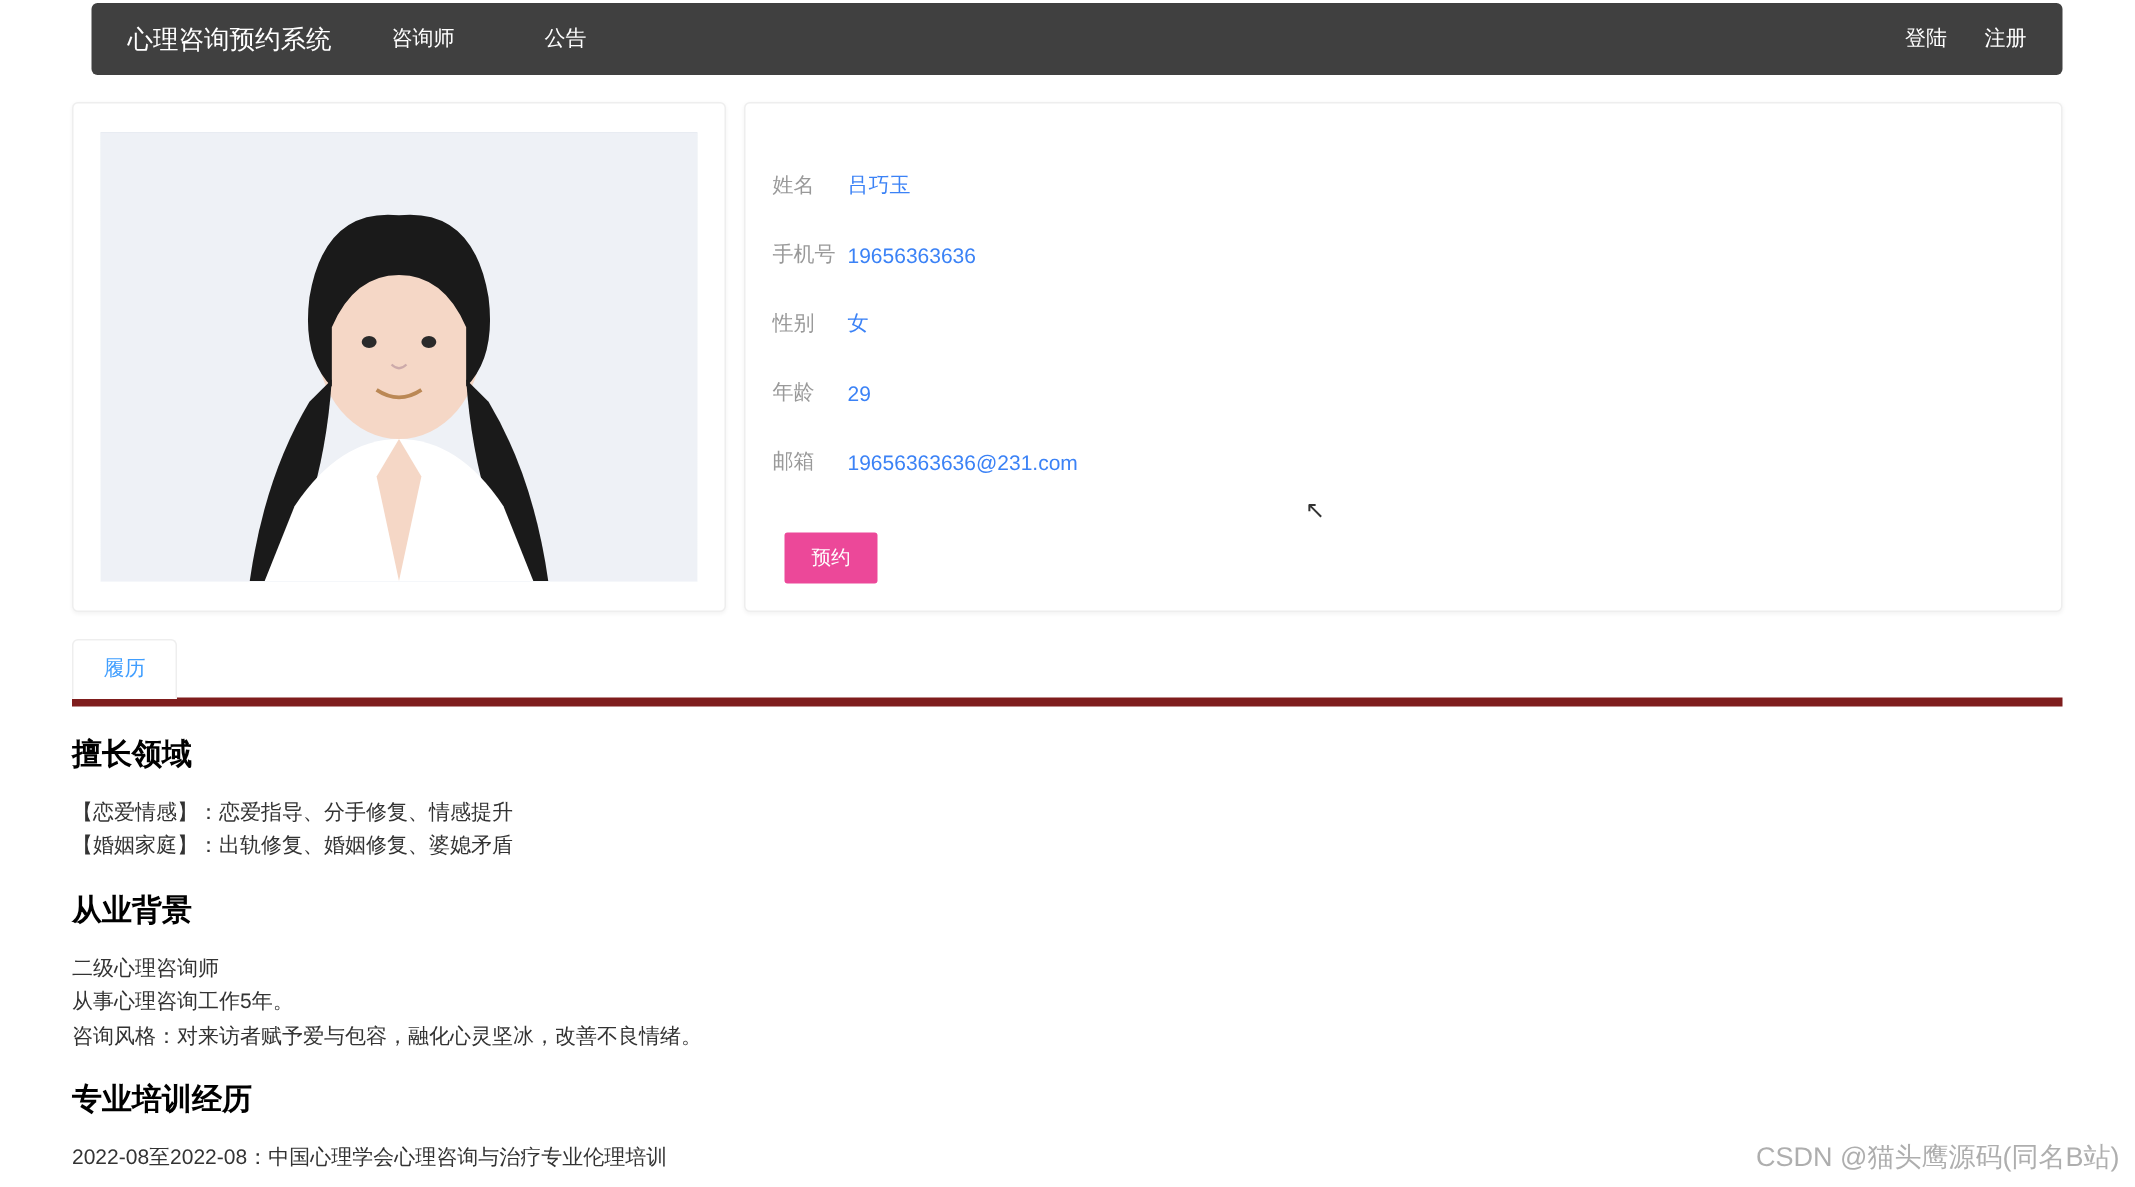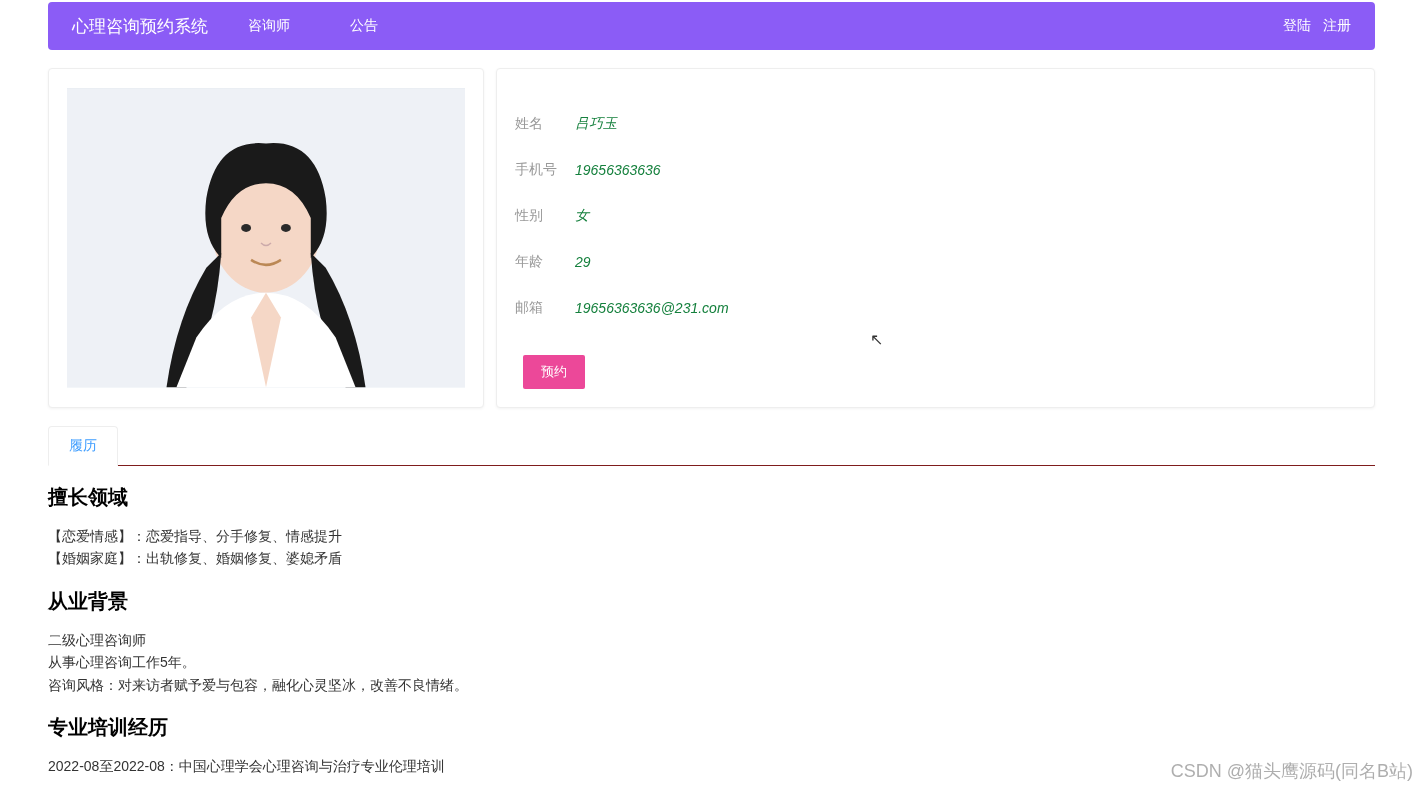--- a/index.html
+++ b/index.html
@@ -3,34 +3,34 @@
   <meta charset="utf-8">
   <style>
     * { margin: 0; padding: 0; box-sizing: border-box; }
     body {
       font-family: -apple-system, BlinkMacSystemFont, "Segoe UI", "PingFang SC", "Microsoft YaHei", sans-serif;
       background: #fff;
       color: #333;
       font-size: 14px;
     }
     .navbar {
-      background: #8b5cf6;
+      background: #404040;
       color: #fff;
       height: 48px;
       display: flex;
       align-items: center;
       padding: 0 24px;
       border-radius: 4px;
-      margin: 2px 48px 18px 48px;
+      margin: 2px 48px 18px 61px;
       justify-content: space-between;
     }
     .navbar-left { display: flex; align-items: center; }
     .navbar-title { font-size: 17px; margin-right: 40px; }
     .navbar-link { margin-right: 60px; font-size: 14px; cursor: pointer; }
-    .navbar-right { display: flex; gap: 12px; }
+    .navbar-right { display: flex; gap: 25px; }
     .navbar-auth { font-size: 14px; cursor: pointer; }
     .content-row {
       display: flex;
       gap: 12px;
       margin: 0 48px 18px 48px;
     }
     .card {
       background: #fff;
       border: 1px solid #eee;
       border-radius: 4px;
@@ -61,37 +61,36 @@
     .info-row {
       display: flex;
       align-items: center;
       margin-bottom: 28px;
       margin-top: 12px;
     }
     .info-row:first-child { margin-top: 28px; }
     .info-label {
       color: #999;
       width: 50px;
-      margin-right: 10px;
-    }
-    .info-value { color: #15803d; font-style: italic; }
+    }
+    .info-value { color: #3b82f6; }
     .btn-book {
       background: #ec4899;
       color: #fff;
       border: none;
       border-radius: 2px;
       padding: 8px 18px;
       font-size: 13px;
       cursor: pointer;
       margin-left: 8px;
       margin-top: 10px;
     }
     .tabs {
       margin: 0 48px;
-      border-bottom: 1px solid #7f1d1d;
+      border-bottom: 6px solid #7f1d1d;
     }
     .tab {
       display: inline-block;
       padding: 10px 20px;
       color: #409eff;
       border: 1px solid #eee;
       border-bottom: 1px solid #fff;
       background: #fff;
       cursor: pointer;
       border-radius: 4px 4px 0 0;

